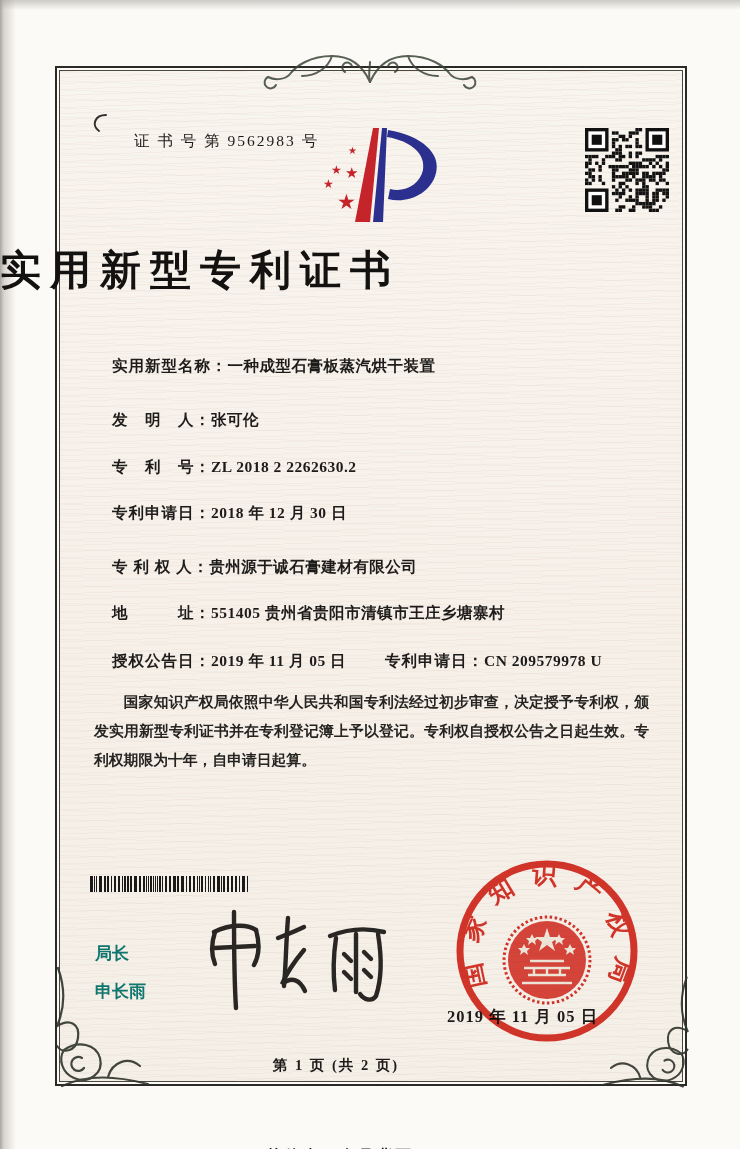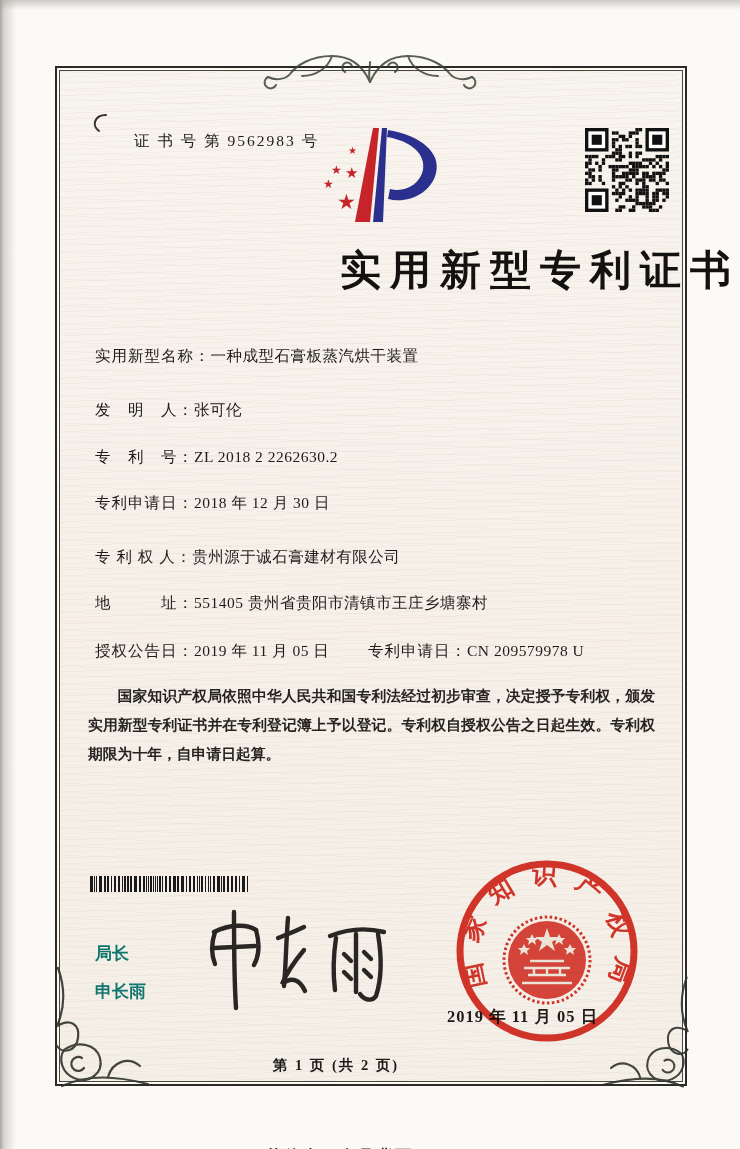--- a/index.html
+++ b/index.html
@@ -29,31 +29,31 @@
 
   .cert-number{left:118px;top:131px;font-size:15.5px;font-weight:normal;letter-spacing:2px;margin-left:16px;}
   .cmark{left:88px;top:112px;}
 
   .logo{left:293px;top:110px;width:178px;height:128px;}
   .logo .star{position:absolute;color:var(--logo-red,#c5242b);line-height:1;
     font-family:"DejaVu Sans",sans-serif;}
 
   .qr{left:585px;top:128px;width:84px;height:84px;}
 
-  .title{left:0;top:243px;width:740px;text-align:right;
+  .title{left:0;top:243px;width:740px;text-align:left;
     font-size:41px;font-weight:bold;letter-spacing:9px;color:#141210;}
-  .frow{position:absolute;left:95px;font-size:15.5px;font-weight:normal;letter-spacing:.5px;white-space:nowrap;}
+  .frow{position:absolute;left:112px;font-size:15.5px;font-weight:bold;letter-spacing:.5px;white-space:nowrap;margin-top:10px;}
   .frow .lab{letter-spacing:1px;}
   .r1{top:346px;} .r2{top:400px;} .r3{top:447px;} .r4{top:493px;}
   .r5{top:547px;} .r6{top:593px;} .r7{top:641px;}
   .grant-right{position:absolute;left:273px;top:0;white-space:nowrap;}
 
   .paras{left:88px;top:682px;width:567px;font-size:14.8px;line-height:29px;
     font-weight:600;text-align:justify;color:#262421;}
-  .paras p{margin:0;text-indent:2em;}
+  .paras p{margin:6px;text-indent:2em;}
 
   .barcode{left:90px;top:876px;width:158px;height:16px;}
 
   .officer{left:95px;top:935px;font-family:"Liberation Sans","DejaVu Sans",sans-serif;
     font-size:17px;font-weight:600;line-height:38px;color:#0f766e;}
 
   .signature{left:192px;top:898px;width:210px;height:118px;}
 
   .seal-date{left:447px;top:1006px;font-size:16.5px;font-weight:bold;letter-spacing:1px;z-index:2;}
   .seal{left:452px;top:856px;width:190px;height:190px;z-index:3;

